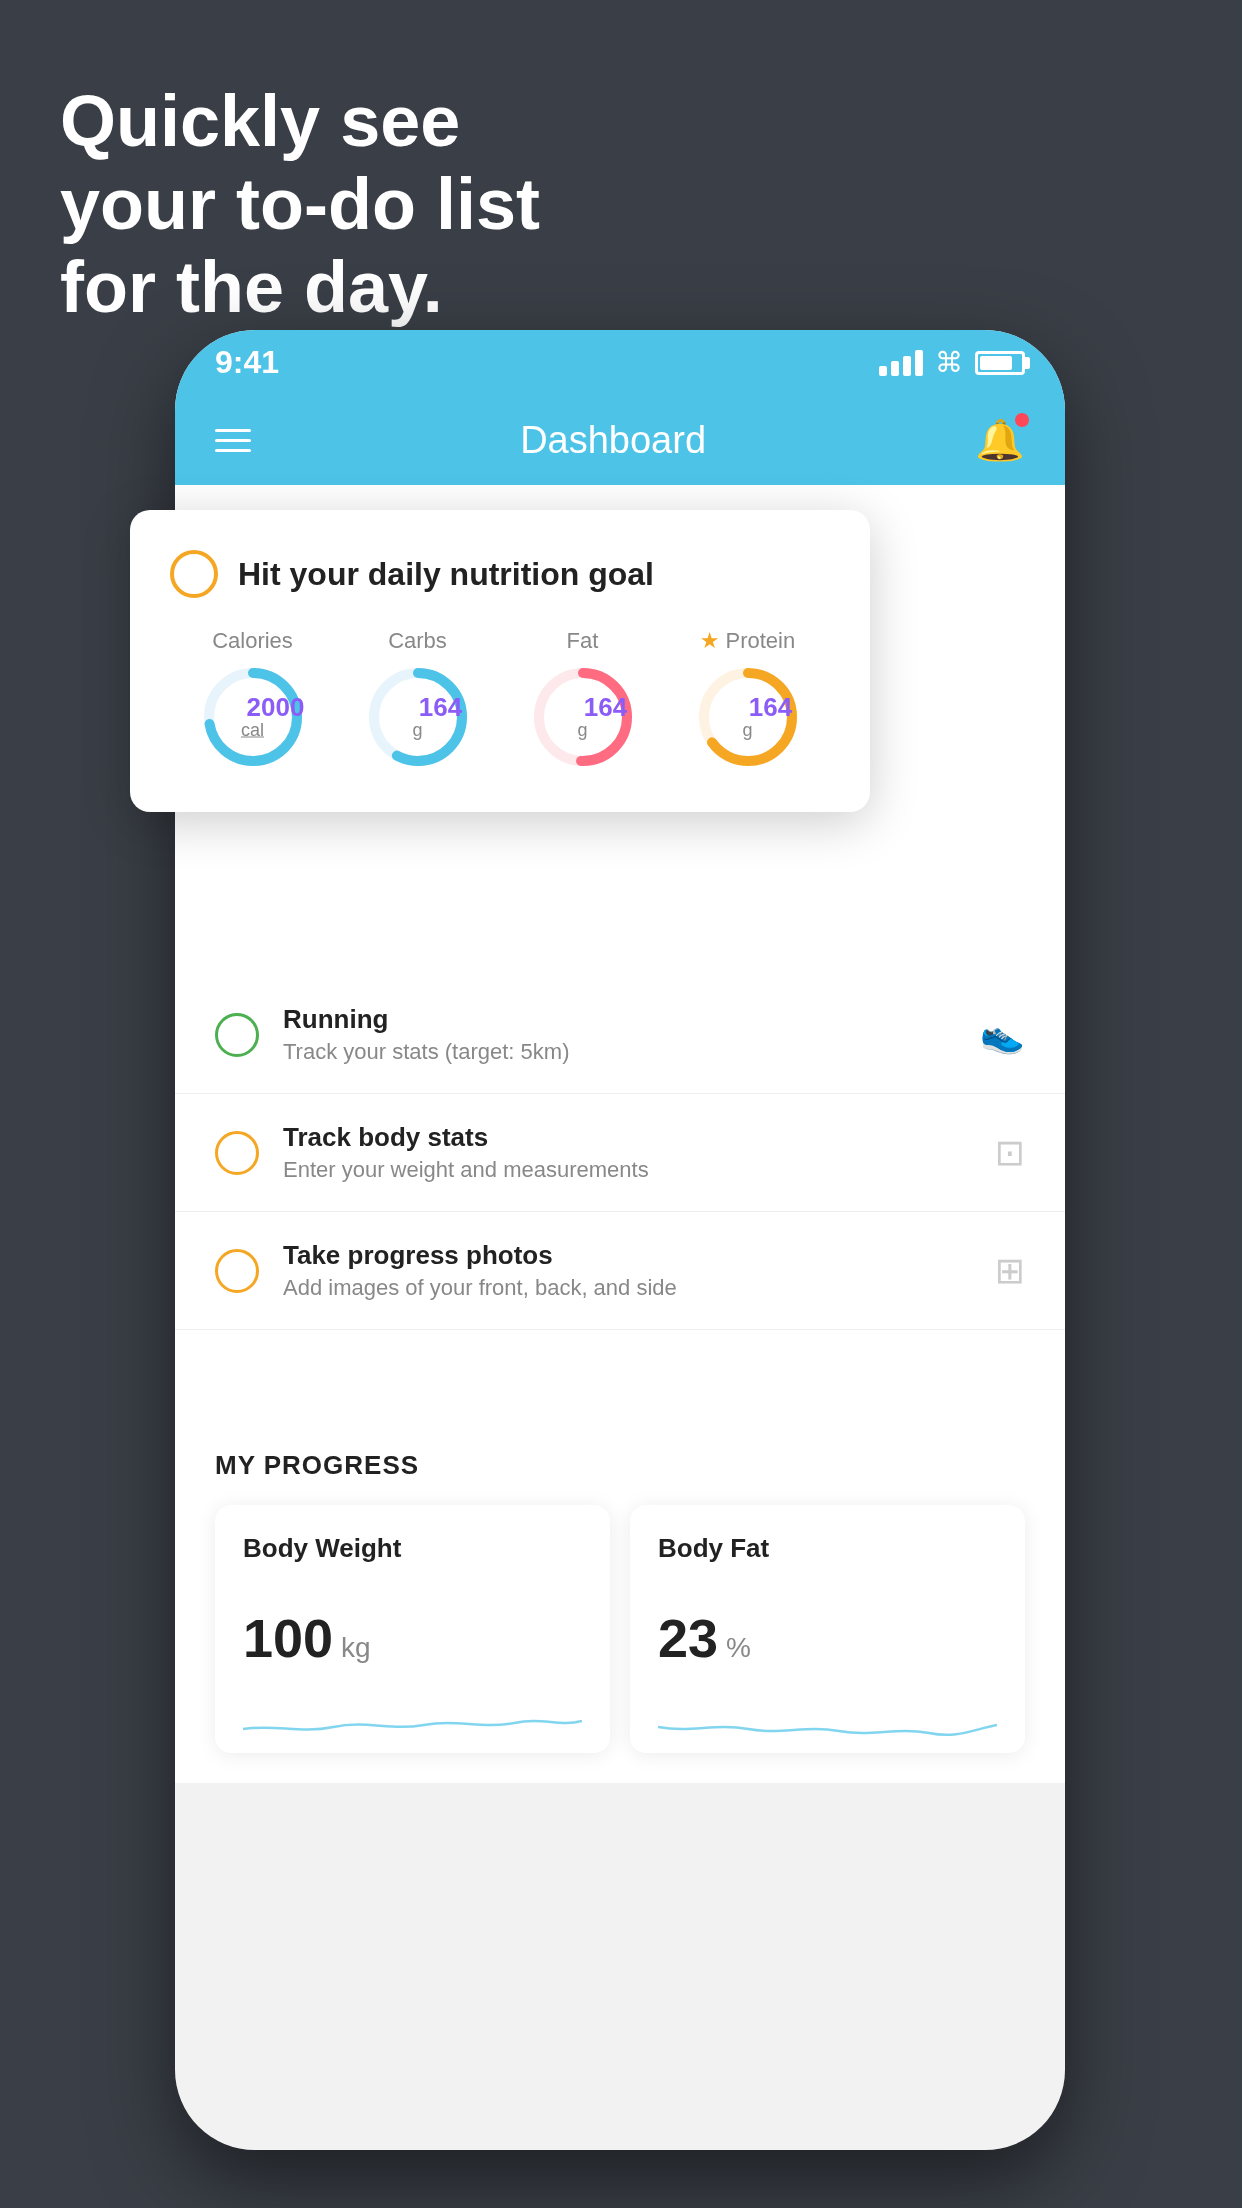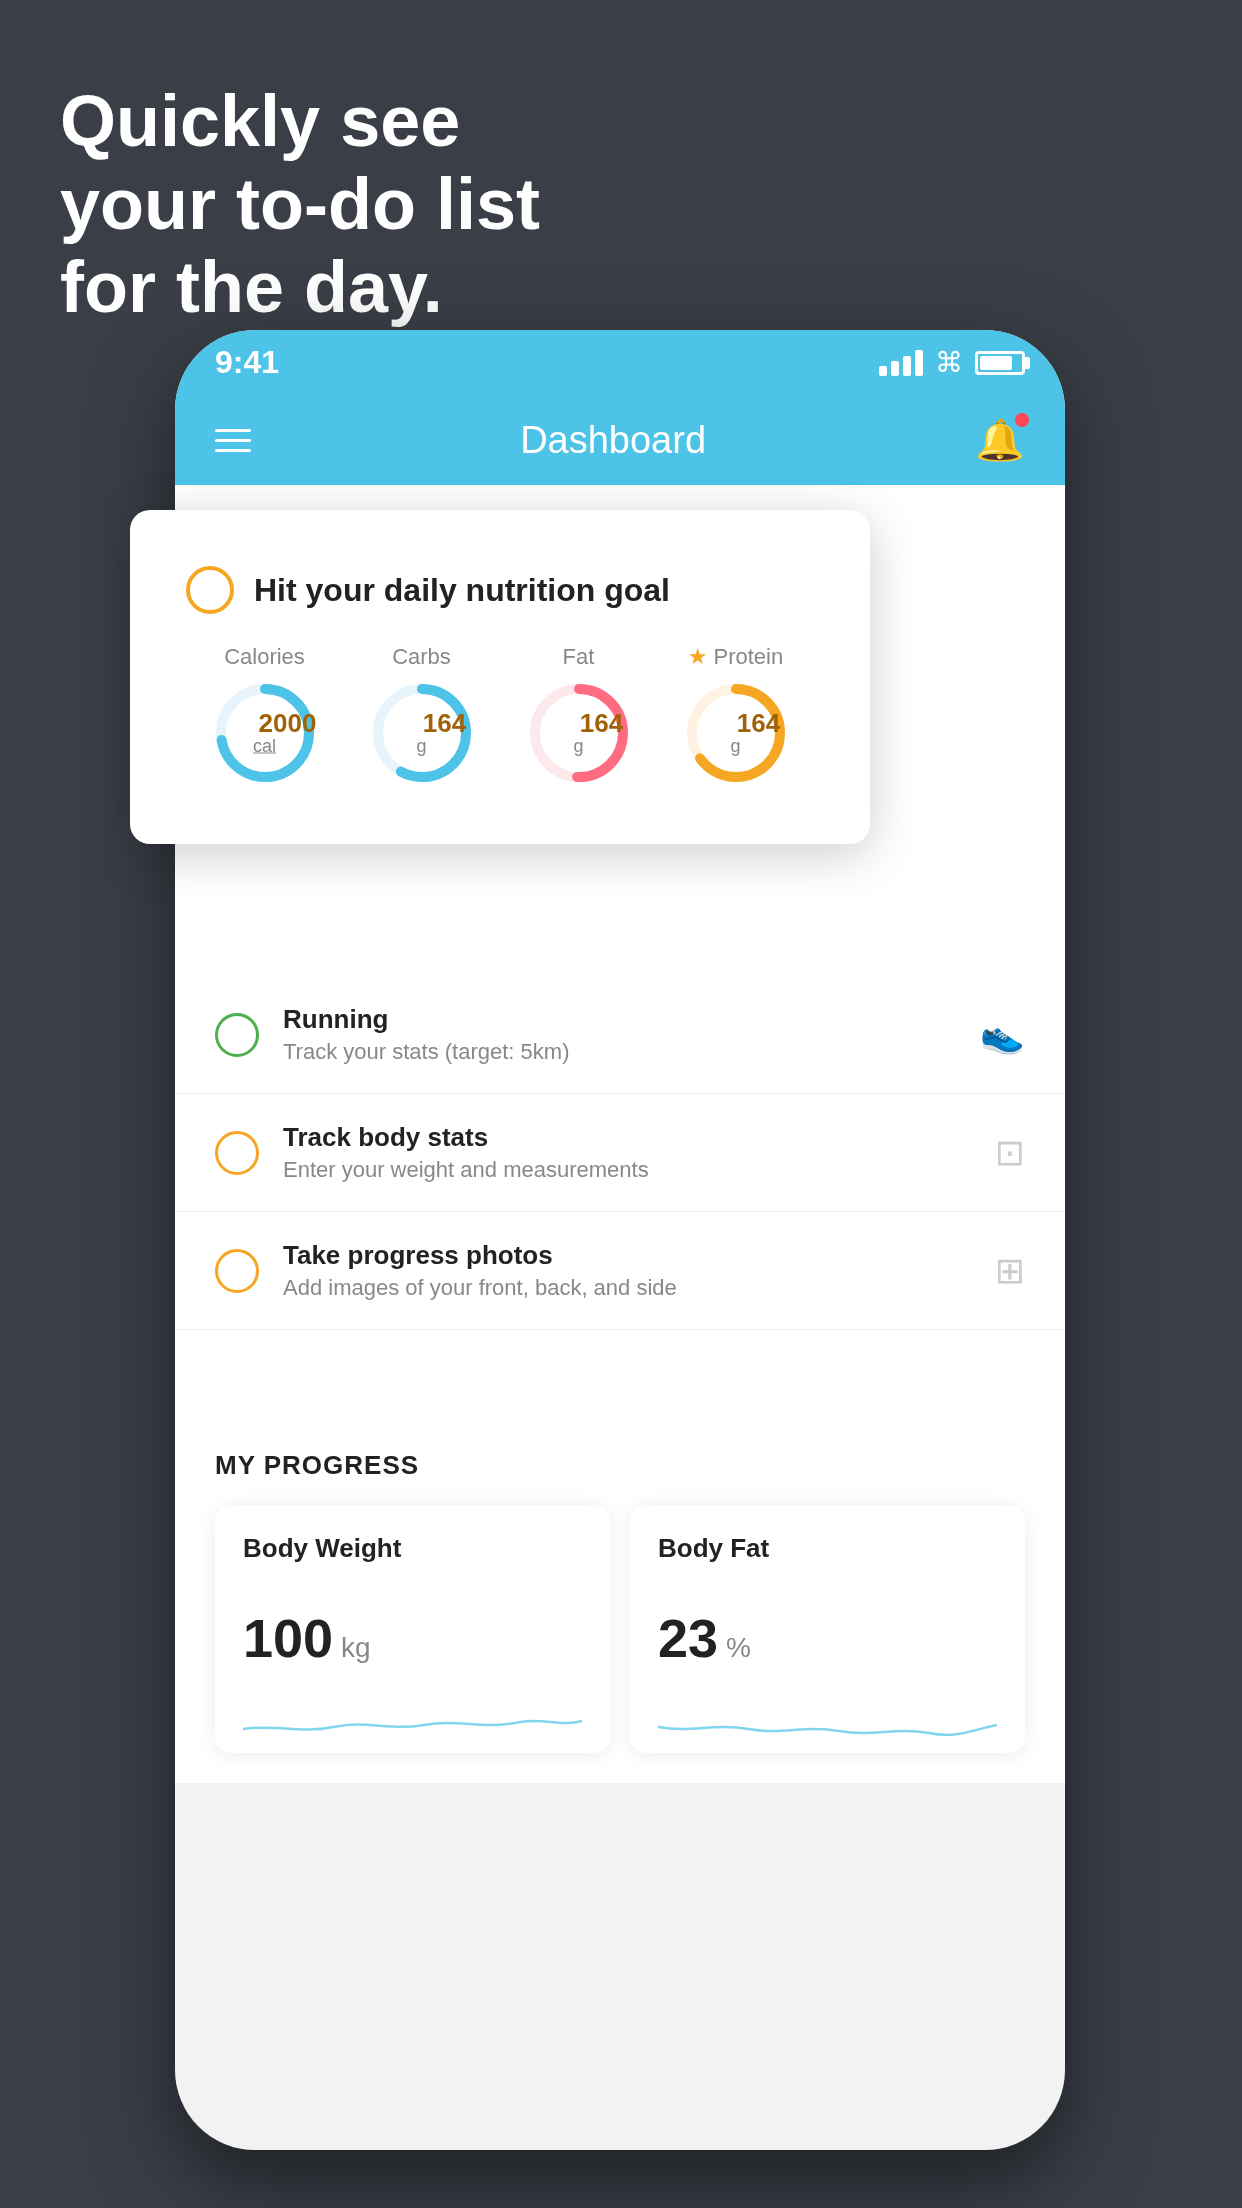--- a/index.html
+++ b/index.html
@@ -158,21 +158,21 @@
     }
 
     
     .nutrition-card {
       position: absolute;
       top: 510px;
       left: 130px;
       width: 740px;
       background: #fff;
       border-radius: 20px;
-      padding: 56px;
+      padding: 40px;
       box-shadow: 0 10px 50px rgba(0,0,0,0.2);
       z-index: 10;
     }
     .card-header {
       display: flex;
       align-items: center;
       gap: 20px;
       margin-bottom: 30px;
     }
     .circle-check {
@@ -225,21 +225,21 @@
     .donut-center {
       position: absolute;
       top: 50%;
       left: 50%;
       transform: translate(-50%, -50%);
       text-align: center;
     }
     .donut-value {
       font-size: 26px;
       font-weight: 700;
-      color: #a16207;
+      color: #8b5cf6;
       line-height: 1;
       margin-left: 46px;
     }
     .donut-unit {
       font-size: 18px;
       color: #888;
       text-decoration: underline;
     }
 
     

